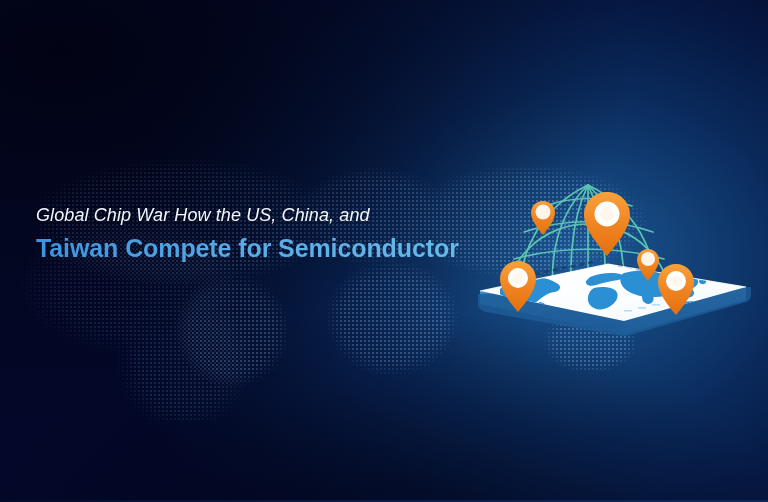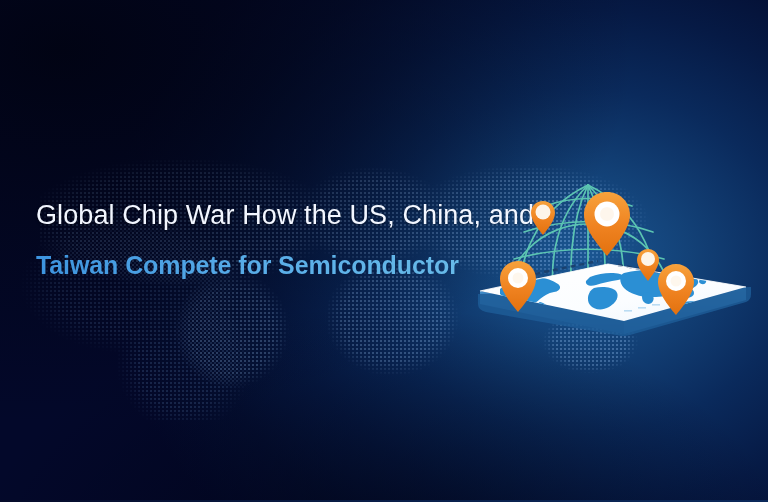--- a/index.html
+++ b/index.html
@@ -54,35 +54,35 @@
     background-size:4px 4px;
   }
 
   
   .headline {
     position:absolute;
     left:36px; top:198px;
     width:520px;
   }
   .hl-line1 {
-    font-size:27px;
+    font-size:18px;
     font-weight:400;
     color:#f2f6ff;
     letter-spacing:0.1px;
     line-height:34px;
     white-space:nowrap;
     text-shadow:0 1px 3px rgba(0,0,0,0.45);
+    font-style:italic;
   }
   .hl-line2, .hl-line3 {
     font-size:25px;
     font-weight:700;
     line-height:33px;
     letter-spacing:-0.1px;
     white-space:nowrap;
-    margin-top:17px;
   }
   .hl-line2 {
     color:#4fa3e3;
     background:linear-gradient(90deg,#3d94df 0%,#5aaee8 45%,#6ec0e8 100%);
     -webkit-background-clip:text; background-clip:text;
     -webkit-text-fill-color:transparent;
     text-shadow:none;
   }
   .hl-line3 {
     color:#5ab3d8;

